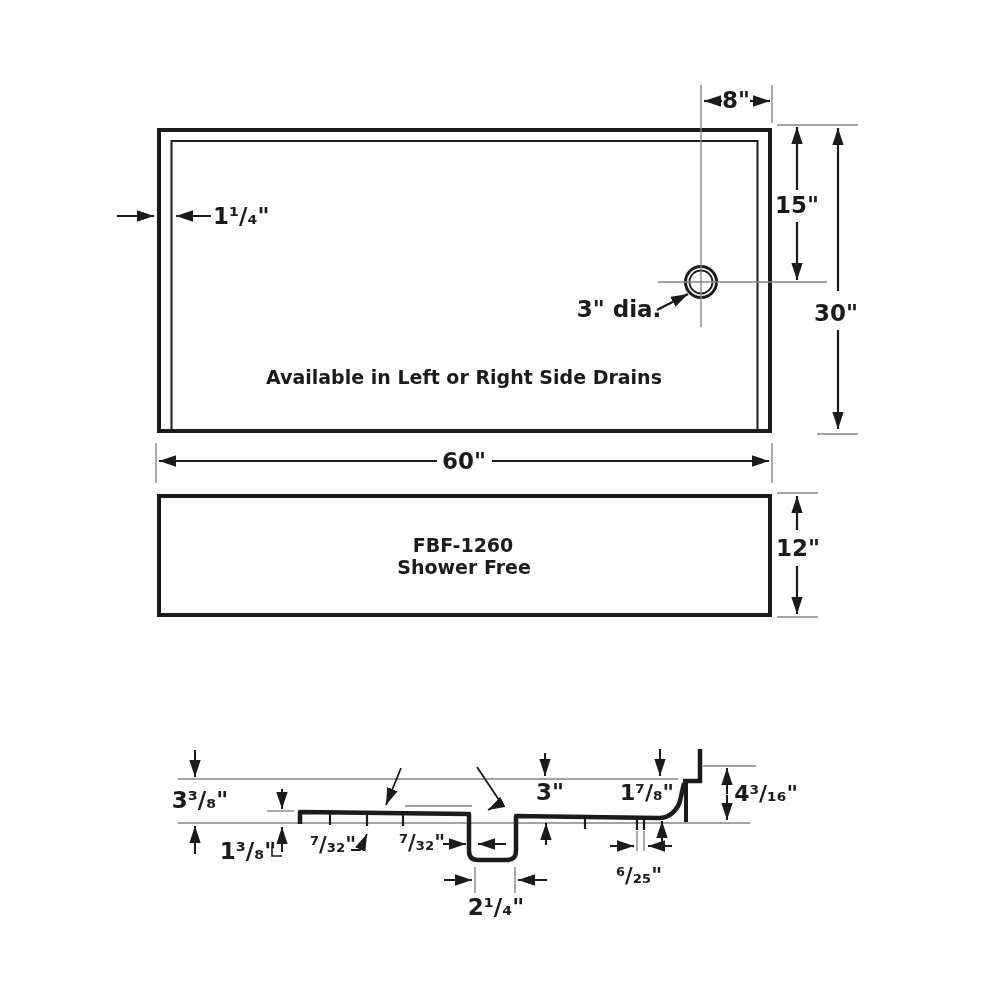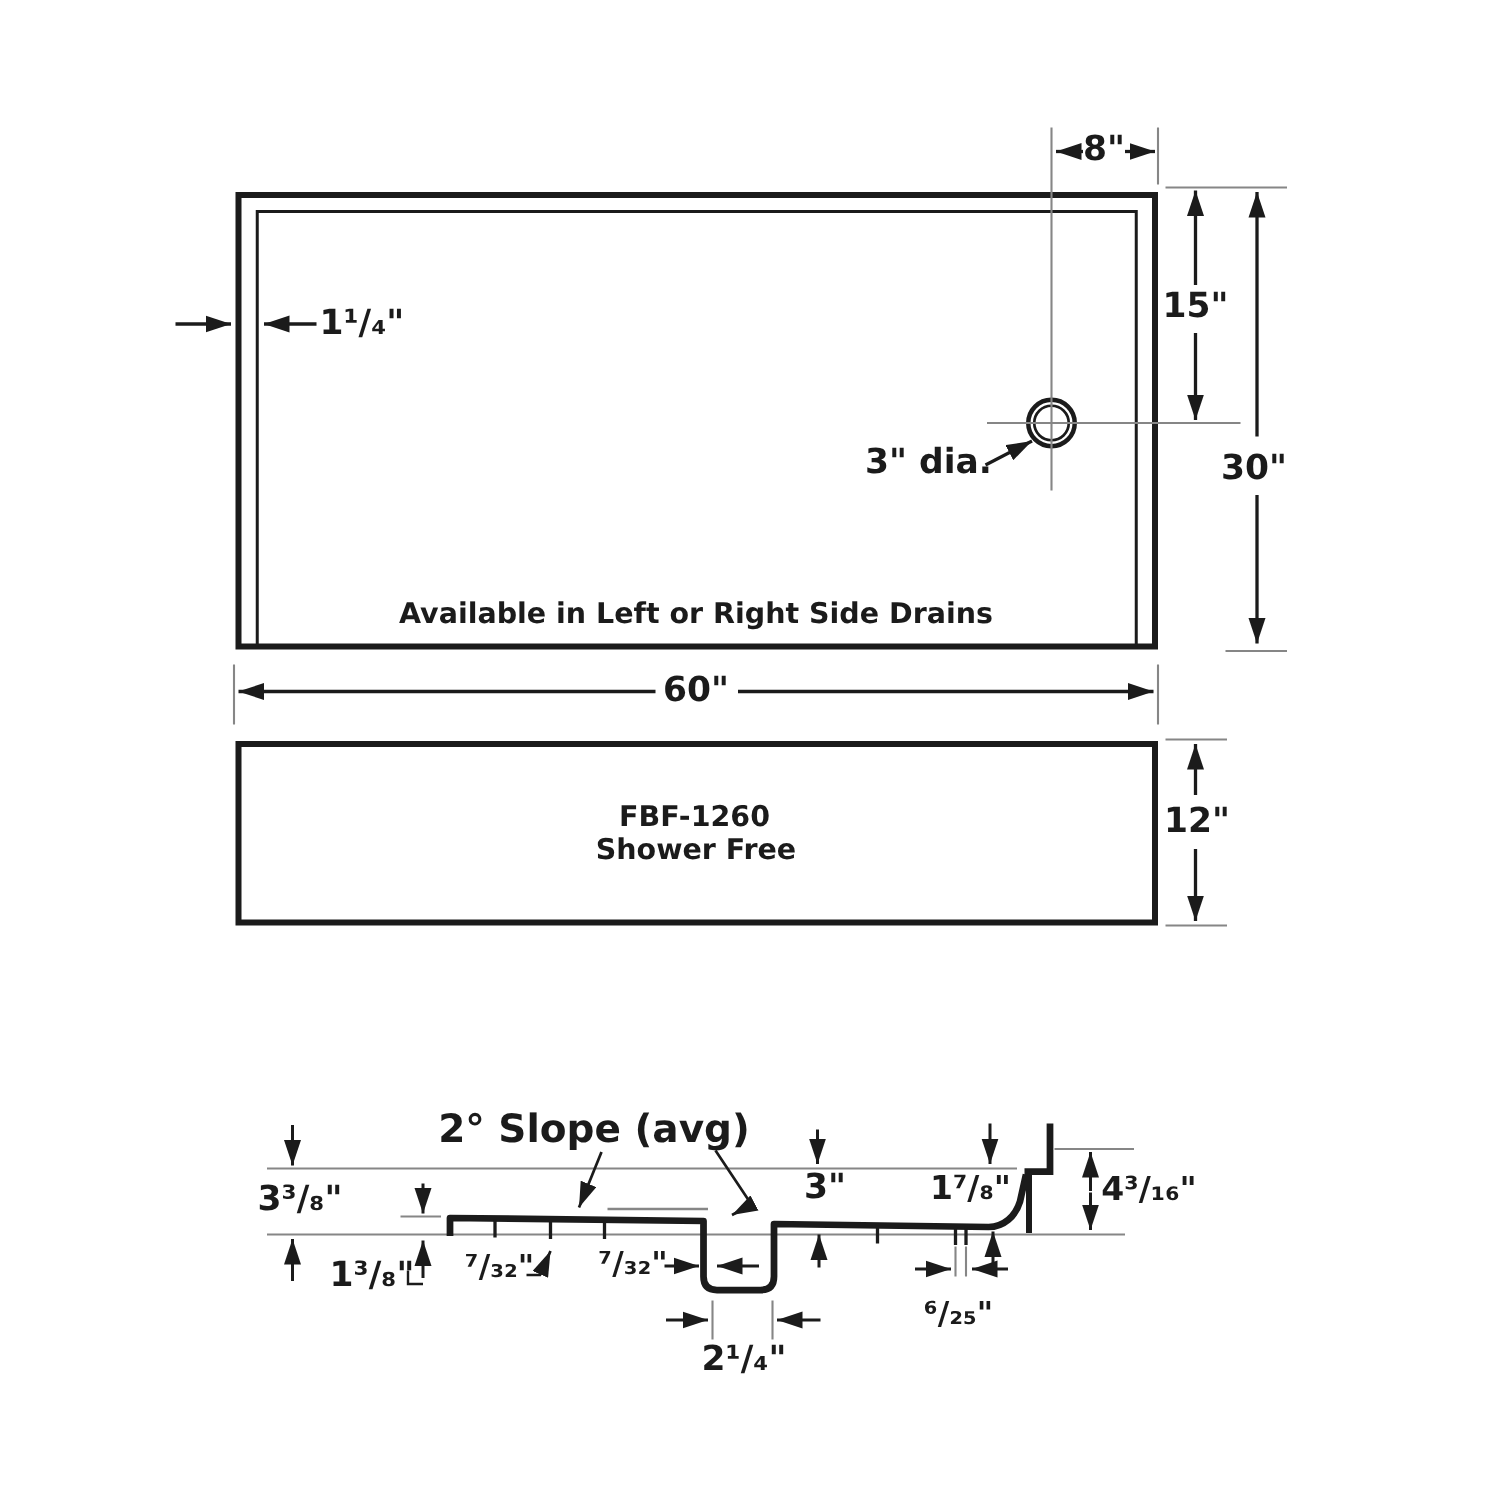--- a/index.html
+++ b/index.html
@@ -124,28 +124,27 @@
       <line x1="444" y1="880" x2="472" y2="880" stroke-width="2" marker-end="url(#ah)"></line>
       <line x1="547" y1="880" x2="518" y2="880" stroke-width="2" marker-end="url(#ah)"></line>
     </g>
   </svg>
 
   <div class="lbl la s23" style="left:213px;top:216px;">1¹/₄"</div>
   <div class="lbl s23" style="left:736px;top:100px;">8"</div>
   <div class="lbl s23" style="left:797px;top:205px;">15"</div>
   <div class="lbl s23" style="left:836px;top:313px;">30"</div>
   <div class="lbl s23" style="left:619px;top:309px;">3" dia.</div>
-  <div class="lbl s19" style="left:464px;top:410px;">Available in Left or Right Side Drains</div>
+  <div class="lbl s19" style="left:464px;top:377px;">Available in Left or Right Side Drains</div>
   <div class="lbl s23" style="left:464px;top:461px;">60"</div>
 
   <div class="lbl s19" style="left:463px;top:545px;text-align:center;">FBF-1260</div>
   <div class="lbl s19" style="left:464px;top:567px;">Shower Free</div>
   <div class="lbl s23" style="left:798px;top:548px;">12"</div>
 
-  <div class="lbl s26" style="left:396px;top:753px;">2° Slope (avg)</div>
   <div class="lbl s23" style="left:200px;top:800px;">3³/₈"</div>
   <div class="lbl s23" style="left:248px;top:851px;">1³/₈"</div>
   <div class="lbl s21" style="left:333px;top:845px;">⁷/₃₂"</div>
   <div class="lbl s21" style="left:422px;top:843px;">⁷/₃₂"</div>
   <div class="lbl s23" style="left:550px;top:792px;">3"</div>
   <div class="lbl s22" style="left:647px;top:793px;">1⁷/₈"</div>
   <div class="lbl s22" style="left:766px;top:794px;">4³/₁₆"</div>
   <div class="lbl s21" style="left:639px;top:876px;">⁶/₂₅"</div>
   <div class="lbl s23" style="left:496px;top:907px;">2¹/₄"</div>
 

